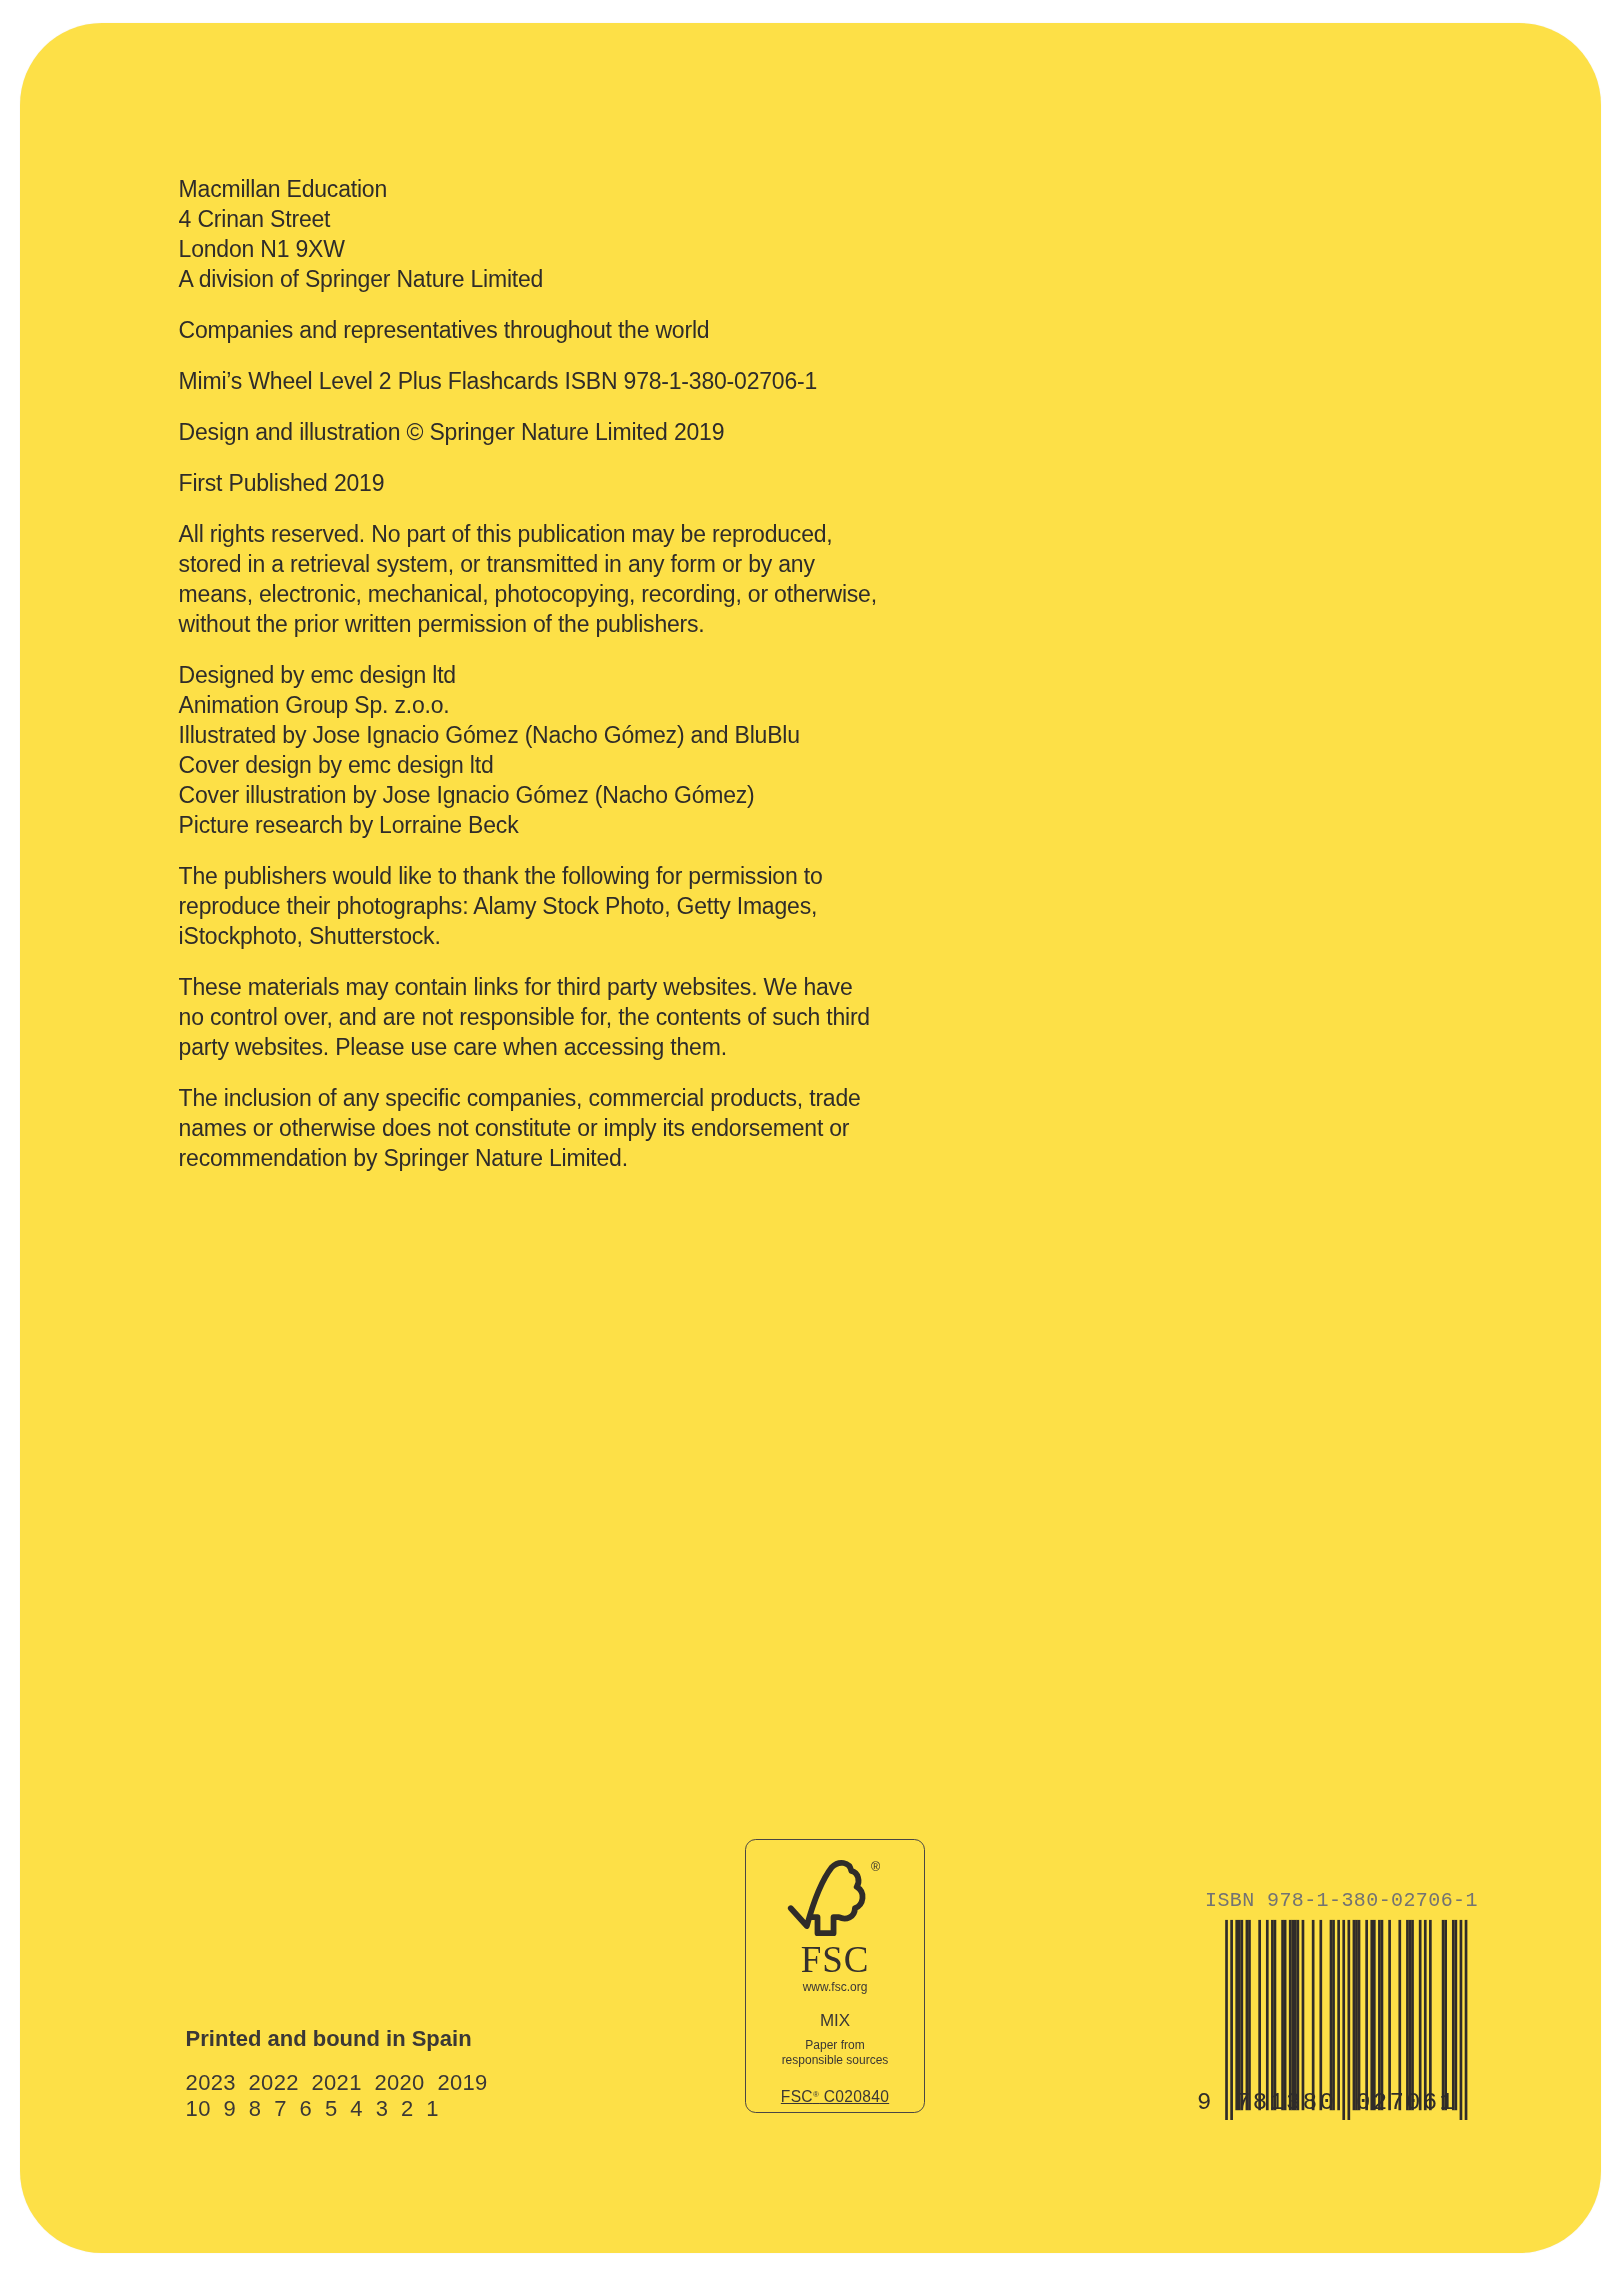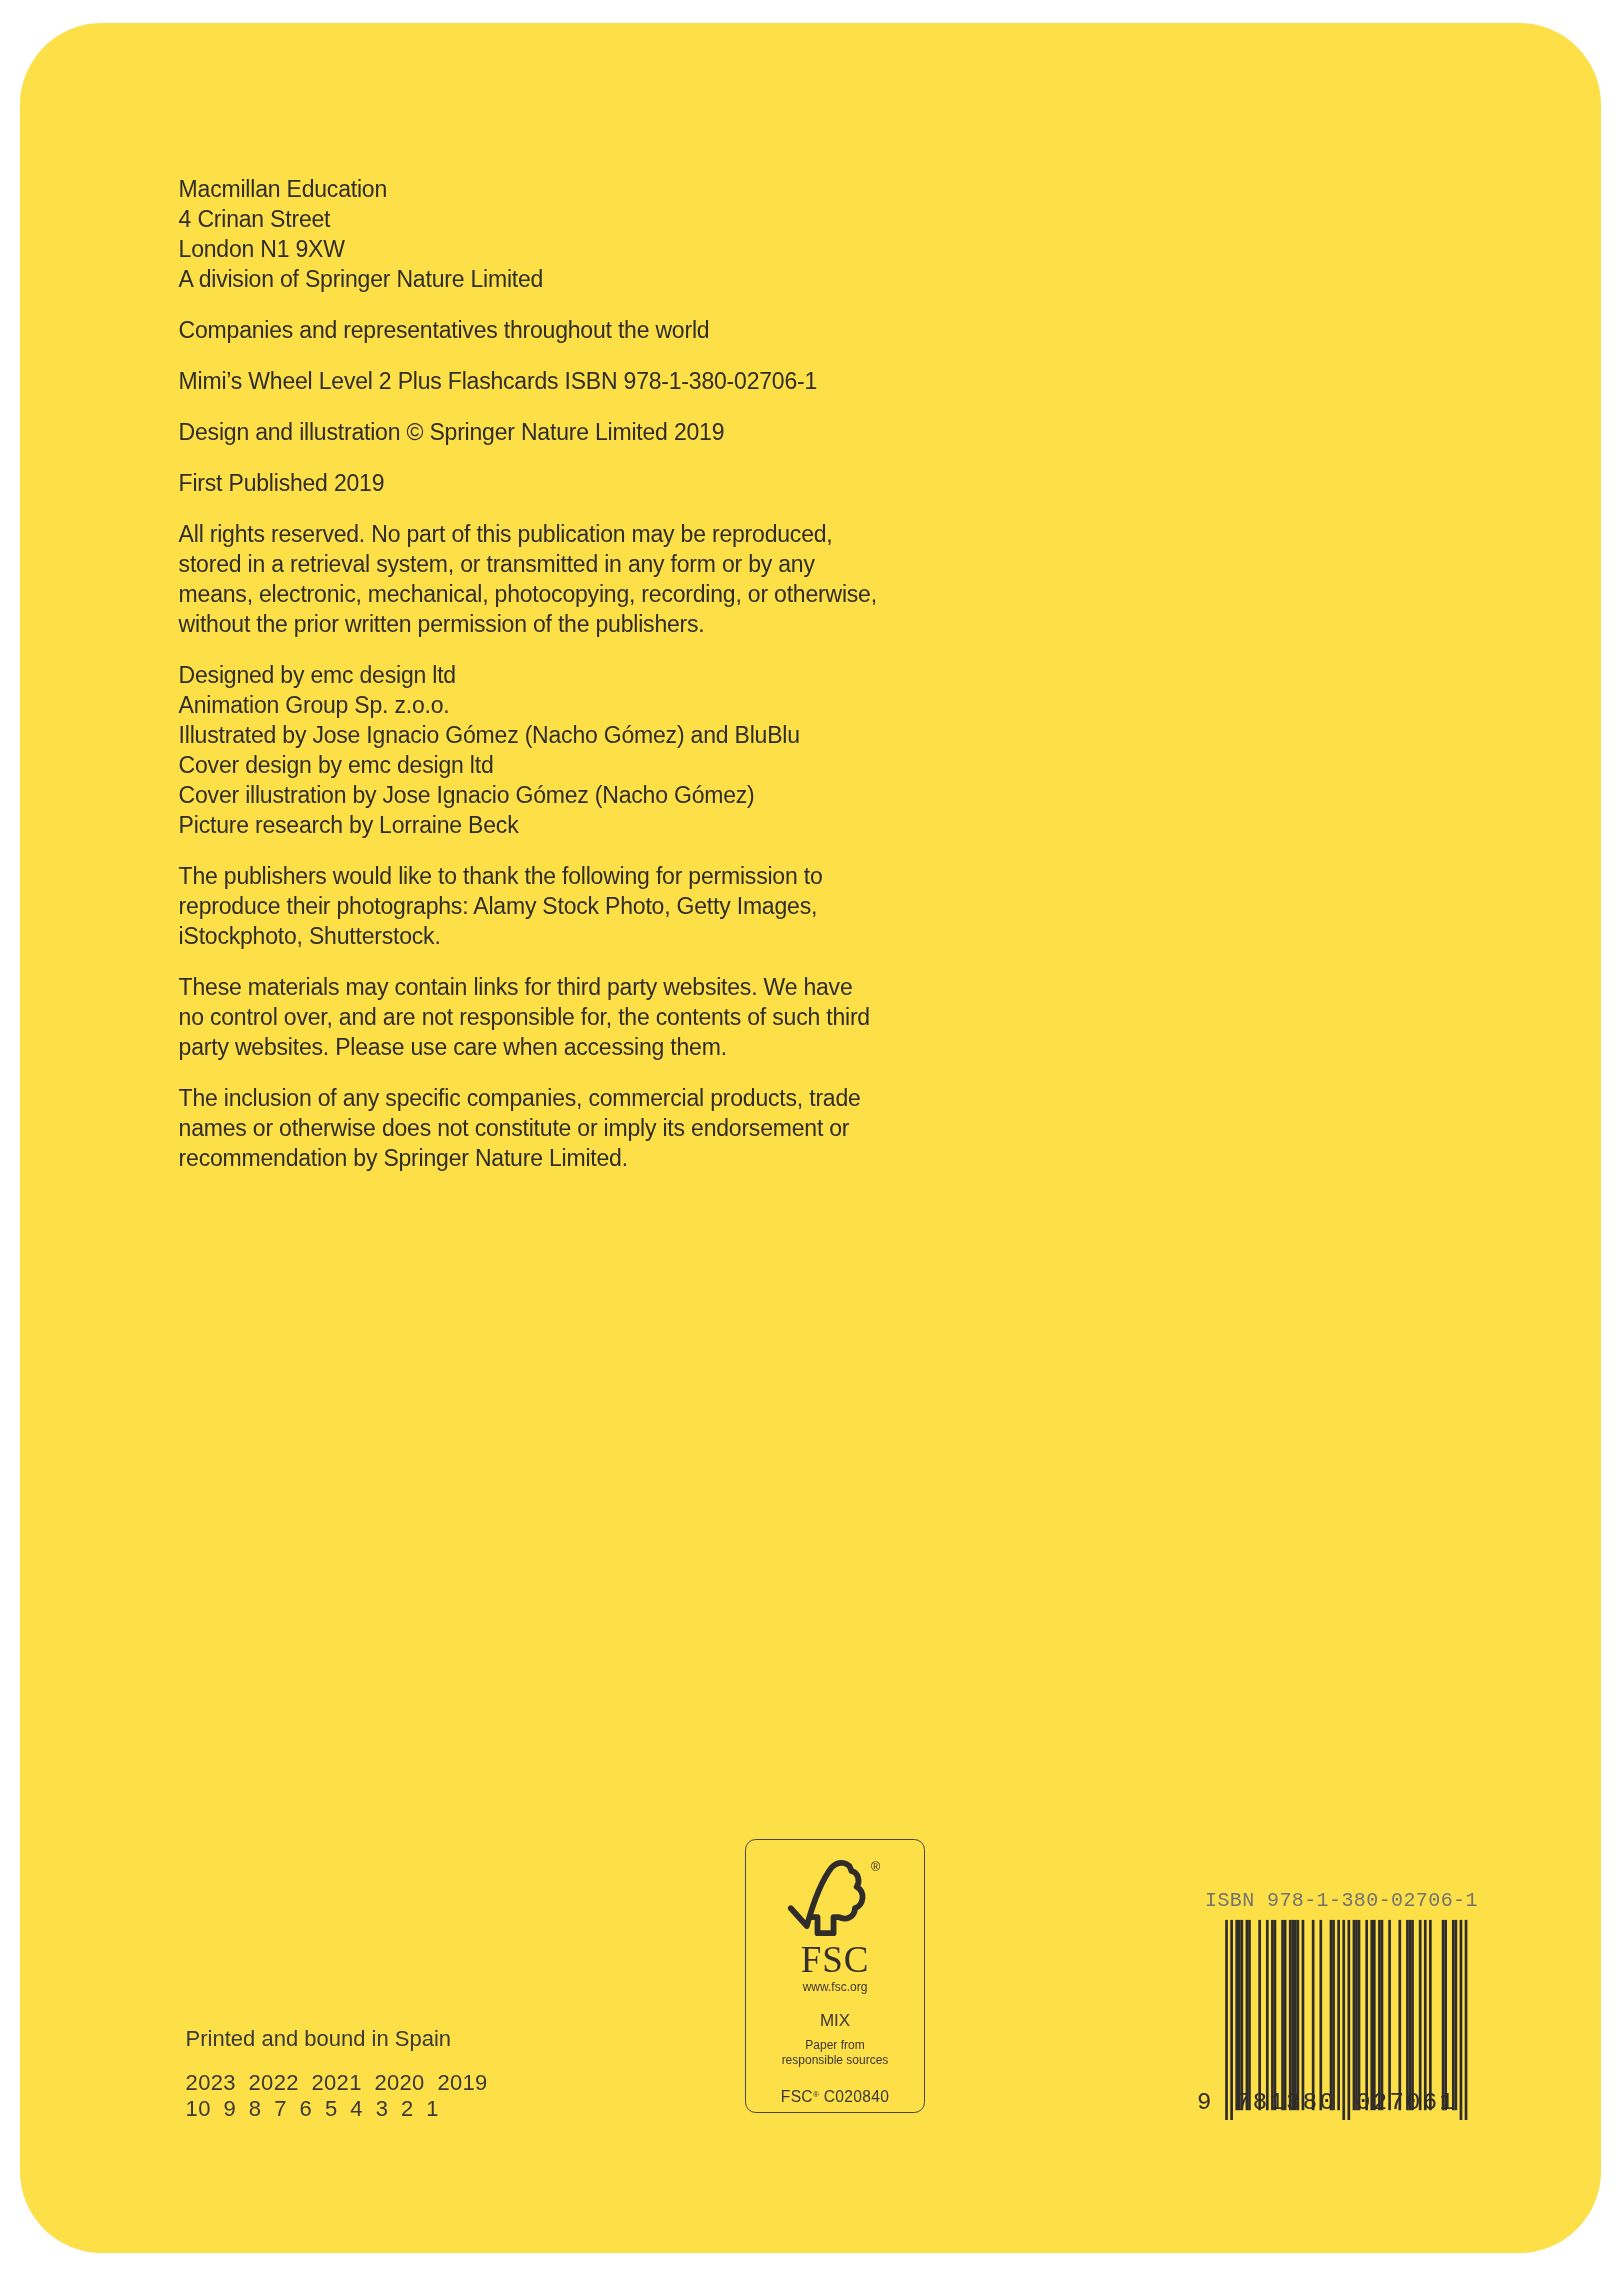--- a/index.html
+++ b/index.html
@@ -14,37 +14,37 @@
     font-family: "Liberation Sans", sans-serif; font-size: 23px; line-height: 30px;
     color: #2f2c2a; letter-spacing: -0.2px;
   }
   .para { margin: 0 0 21px 0; }
   .para .ln { display: block; white-space: nowrap; }
   .print-info {
     position: absolute; left: 166px; top: 2003px;
     font-family: "Liberation Sans", sans-serif; color: #3b3836;
     font-size: 22px; line-height: 26px;
   }
-  .print-info .printed { margin-bottom: 18px; white-space: nowrap; }
+  .print-info .printed { margin-bottom: 18px; white-space: nowrap; font-weight: bold; }
   .print-info .years, .print-info .nums { white-space: pre; letter-spacing: 0.3px; }
   .fsc-box {
     position: absolute; left: 745px; top: 1839px; width: 180px; height: 274px;
     border: 1.8px solid #4a4644; border-radius: 10.7px; box-sizing: border-box;
     font-family: "Liberation Sans", sans-serif; color: #3a3735; text-align: center;
   }
   .fsc-tree { position: absolute; left: 34px; top: 12.5px; width: 116px; height: 98px; }
   .fsc-word {
     position: absolute; left: 0; right: 0; top: 101px;
     font-family: "Liberation Serif", serif; font-size: 37px; line-height: 37px;
     color: #34302e; letter-spacing: 0.9px;
   }
   .fsc-url { position: absolute; left: 0; right: 0; top: 140px; font-size: 12px; line-height: 14.3px; }
   .fsc-mix { position: absolute; left: 0; right: 0; top: 171px; font-size: 17px; line-height: 19.6px; text-align: center; }
   .fsc-paper { position: absolute; left: 0; right: 0; top: 198px; font-size: 12px; line-height: 15px; }
-  .fsc-code { position: absolute; left: 0; right: 0; top: 246px; font-size: 15.6px; line-height: 18px; letter-spacing: 0.3px; }
+  .fsc-code { position: absolute; left: 0; right: 0; top: 246px; font-size: 15.6px; line-height: 18px; letter-spacing: 0.3px; text-decoration: underline; }
   .fsc-code sup { font-size: 8px; vertical-align: 5.3px; }
   .barcode { position: absolute; left: 1194px; top: 1887px; width: 294px; height: 233px; }
   .isbn-label {
     position: absolute; left: 1205px; top: 1889px; width: 276px;
     font-family: "Liberation Mono", "DejaVu Sans Mono", monospace; font-size: 20px; line-height: 23px;
     color: #737373; white-space: nowrap; letter-spacing: 0.4px;
   }
   .bc-digits {
     position: absolute; font-family: "Liberation Mono", "DejaVu Sans Mono", monospace;
     font-size: 24px; line-height: 25px; color: #2f2c2a; white-space: pre;

